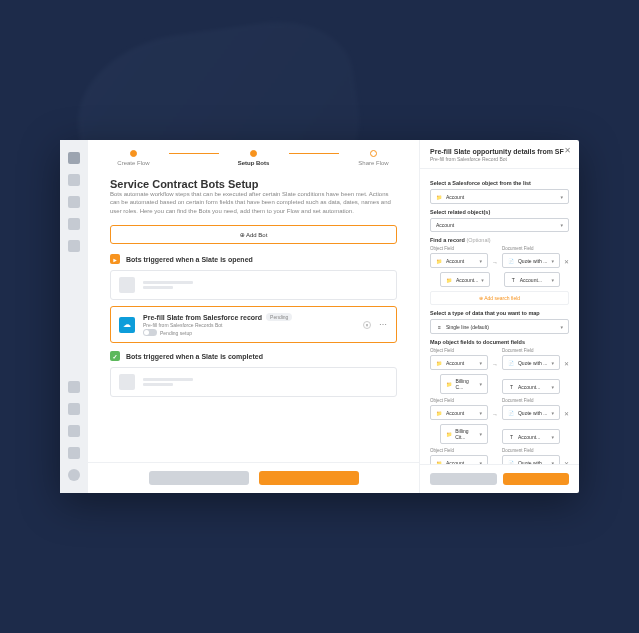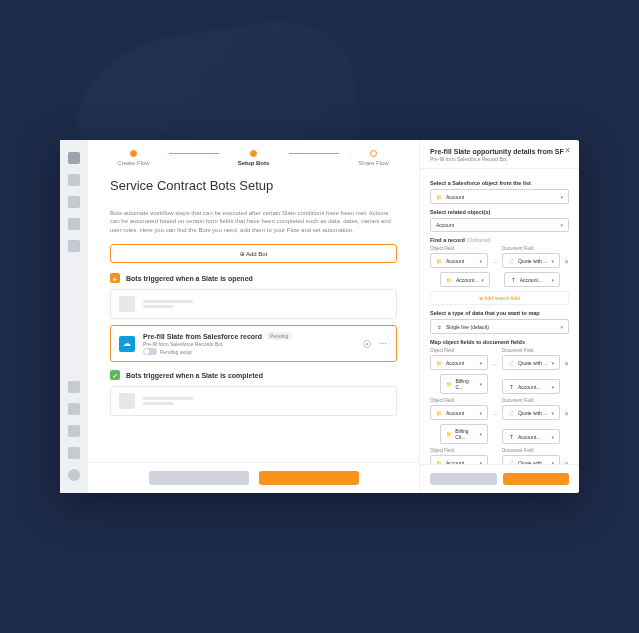--- a/index.html
+++ b/index.html
@@ -13,21 +13,21 @@
 .sbgap { flex: 1; }
 .main { flex: 1; display: flex; flex-direction: column; min-width: 0; }
 .stepper { display: flex; justify-content: center; align-items: flex-start; gap: 0; padding: 10px 0 6px; font-size: 6px; color: #888; }
 .step { display: flex; flex-direction: column; align-items: center; width: 70px; position: relative; }
 .step .dot { width: 7px; height: 7px; border-radius: 50%; border: 1px solid #f7931e; background: #fff; margin-bottom: 3px; }
 .step.done .dot { background: #f7931e; }
 .step.active .dot { background: #f7931e; }
 .step.active { color: #333; font-weight: 600; }
 .step-line { height: 1px; width: 50px; background: #f7931e; margin-top: 3px; }
 .content { flex: 1; padding: 6px 22px 8px; overflow: hidden; }
-h1 { font-size: 13px; font-weight: 400; color: #333; margin-bottom: 16px; }
+h1 { font-size: 11px; font-weight: 700; color: #333; margin-bottom: 0; }
 .desc { font-size: 6px; color: #888; line-height: 1.4; margin-bottom: 10px; }
 .addbot { border: 1px solid #f7931e; border-radius: 3px; padding: 5px; text-align: center; font-size: 6px; color: #333; margin-bottom: 10px; cursor: pointer; }
 .section-h { display: flex; align-items: center; gap: 6px; font-size: 7px; font-weight: 600; color: #333; margin: 8px 0 6px; }
 .section-h .hicon { width: 10px; height: 10px; border-radius: 2px; display: flex; align-items: center; justify-content: center; font-size: 6px; color: #fff; }
 .hicon.orange { background: #f7931e; }
 .hicon.green { background: #5cb85c; }
 .botcard { border: 1px solid #e5e7eb; border-radius: 3px; padding: 6px 8px; margin-bottom: 6px; display: flex; align-items: center; gap: 8px; font-size: 6px; }
 .botcard.selected { border-color: #f7931e; }
 .botcard .thumb { width: 16px; height: 16px; background: #e5e7eb; border-radius: 2px; flex-shrink: 0; }
 .botcard .thumb.sf { background: #0d9dda; display: flex; align-items: center; justify-content: center; color: #fff; font-size: 8px; }

